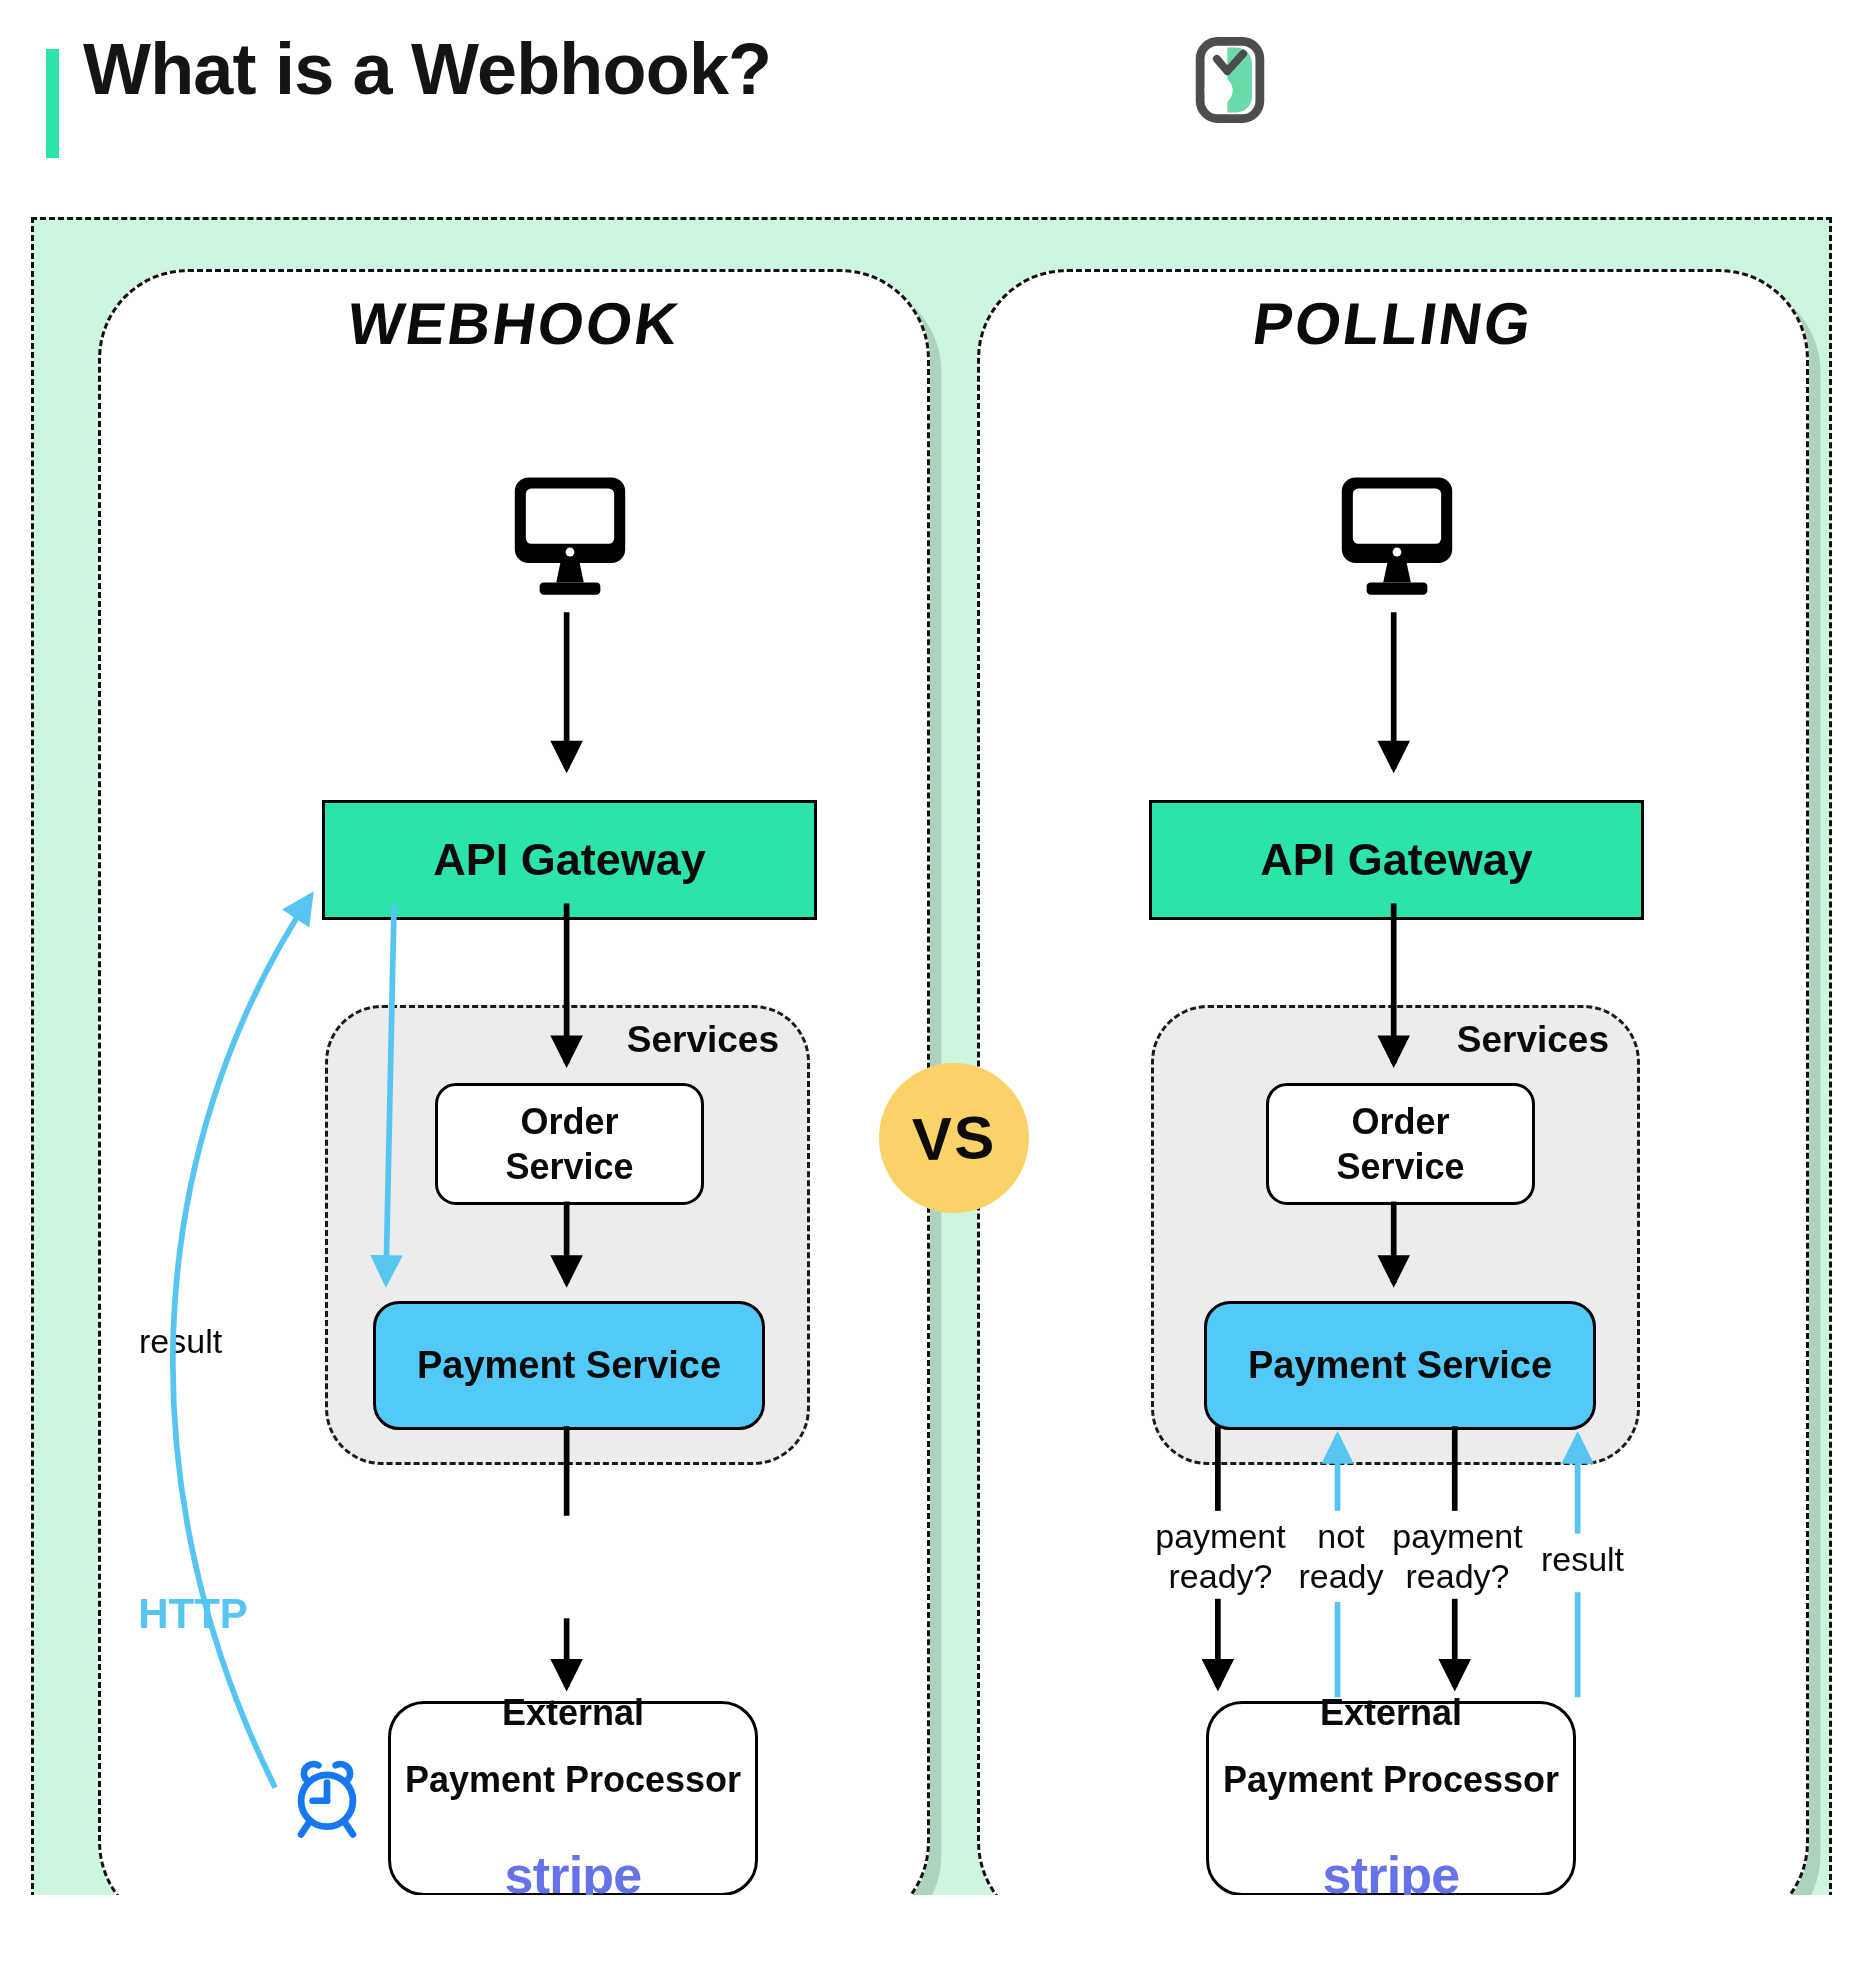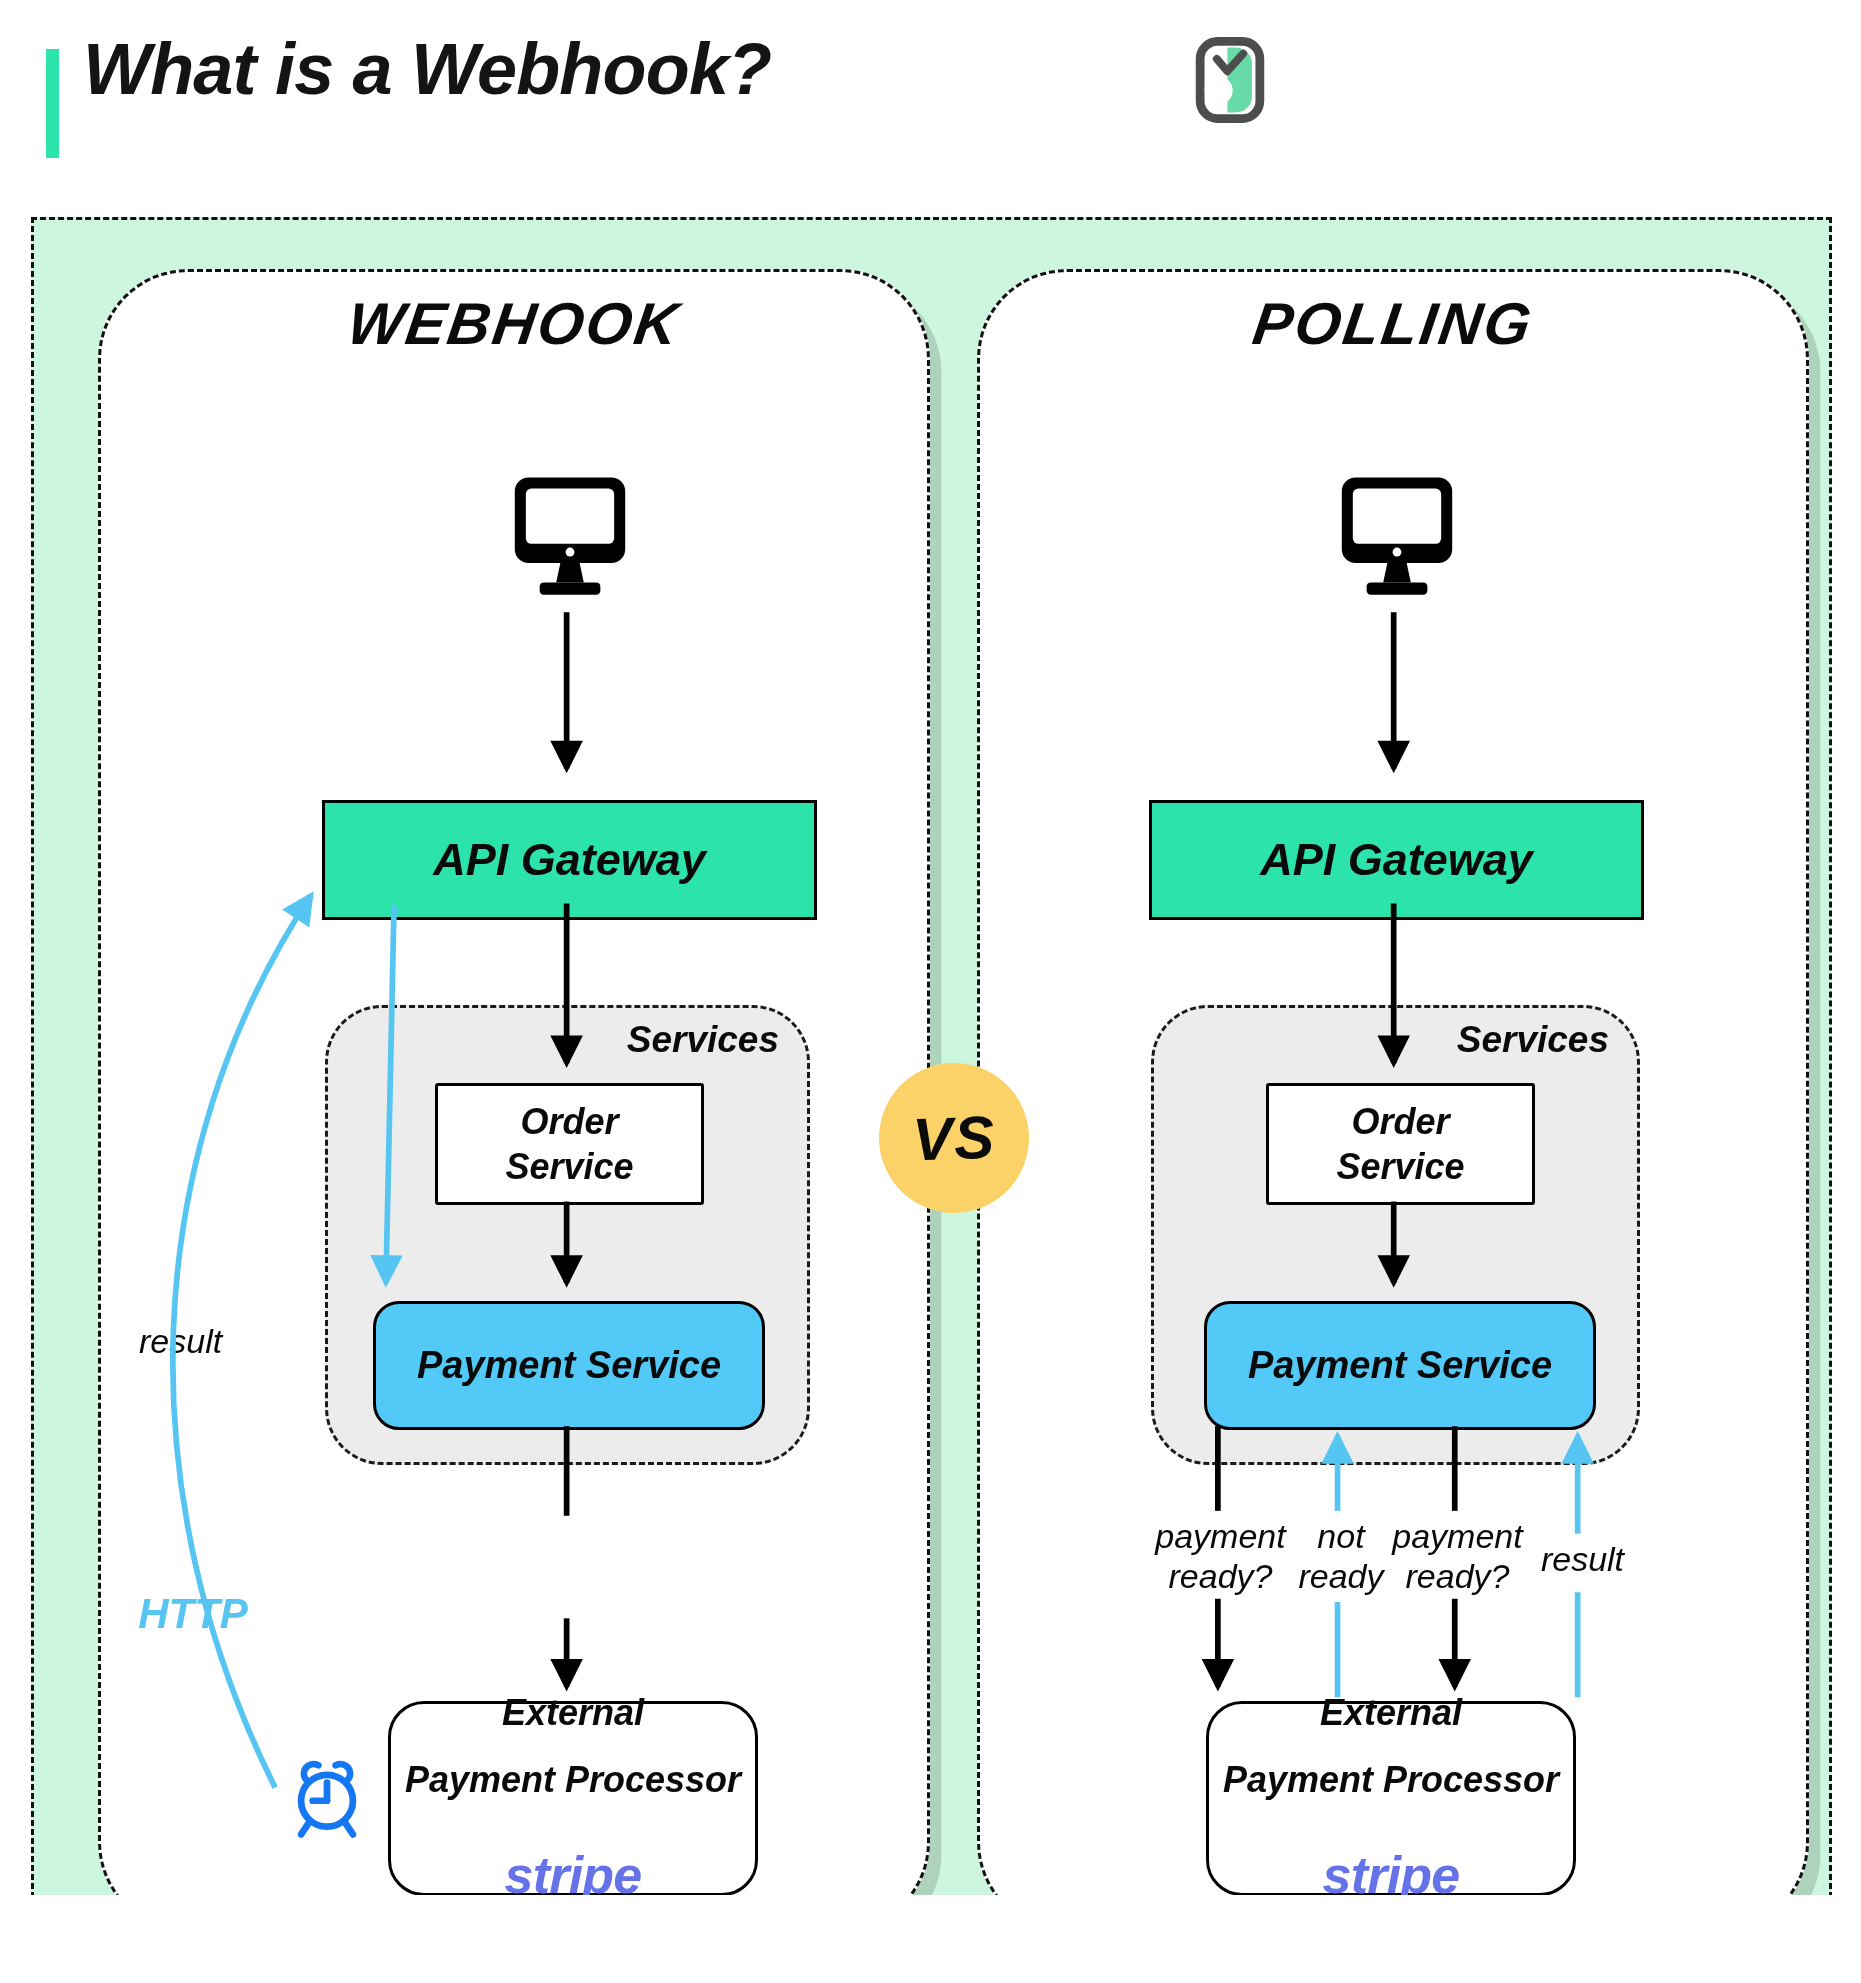--- a/index.html
+++ b/index.html
@@ -1,17 +1,17 @@
 <!DOCTYPE html>
 <html style="--mint-bg: #ccf6de; --teal-accent: #2be3ab; --gateway-green: #2be3ab; --payment-blue: #53c9f7; --services-gray: #ececec; --vs-yellow: #fbd268; --callback-red: #f9695e; --arrow-blue: #56c5f2; --clock-blue: #1577f2; --stripe-purple: #6672e8;font-size:13px"><head>
 <meta charset="utf-8">
 <style>
   html,body{margin:0;padding:0;background:#ffffff;}
   .page{position:relative;width:1861px;height:1895px;background:#ffffff;overflow:hidden;
-        font-family:"Liberation Sans","DejaVu Sans",sans-serif;color:#111;font-style:italic;}
+        font-family:"Liberation Sans","DejaVu Sans",sans-serif;color:#111;}
 
   
   .accent-bar{position:absolute;left:46px;top:49px;width:13px;height:109px;background:var(--teal-accent,#2be3ab);}
   .page-title{position:absolute;left:83px;top:28px;margin:0;font-size:72px;font-weight:700;letter-spacing:-0.8px;color:#141414;}
   .brand{position:absolute;left:1194px;top:36px;display:flex;align-items:center;gap:21px;}
   .brand .logo{width:72px;height:88px;display:block;}
   .site-url{font-size:50px;font-weight:600;letter-spacing:0px;color:#141414;}
 
   
   .board{position:absolute;left:31px;top:217px;width:1801px;height:1762px;
@@ -38,21 +38,21 @@
   .panel.left  .gateway{left:221px;}
   .panel.right .gateway{left:169px;}
 
   .services{position:absolute;top:733px;height:460px;background:var(--services-gray,#ececec);
             border:3.3px dashed #1a1a1a;border-radius:57px;box-sizing:border-box;}
   .panel.left  .services{left:224px;width:485px;}
   .panel.right .services{left:171px;width:489px;}
   .services-label{position:absolute;right:28px;top:11.4px;font-size:37px;font-weight:700;color:#0a0a0a;}
 
   .order{left:107px;top:75px;width:269px;height:122px;background:#fff;border:3.3px solid #000;
-         border-radius:3px;font-size:36px;line-height:1.25;padding:0 24.4px;}
+         border-radius:21px;font-size:36px;line-height:1.25;padding:0 24.4px;}
   .panel.right .order{left:112px;}
   .payment{top:293px;width:392px;height:129px;background:var(--payment-blue,#53c9f7);
            border:3.3px solid #000;border-radius:26px;font-size:38px;}
   .panel.left  .payment{left:45px;}
   .panel.right .payment{left:50px;}
 
   .external{top:1429px;width:370px;height:195px;background:#fff;border:3.3px solid #000;
             border-radius:36px;flex-direction:column;line-height:1.2;gap:24px;}
   .panel.left  .external{left:287px;}
   .panel.right .external{left:226px;}

